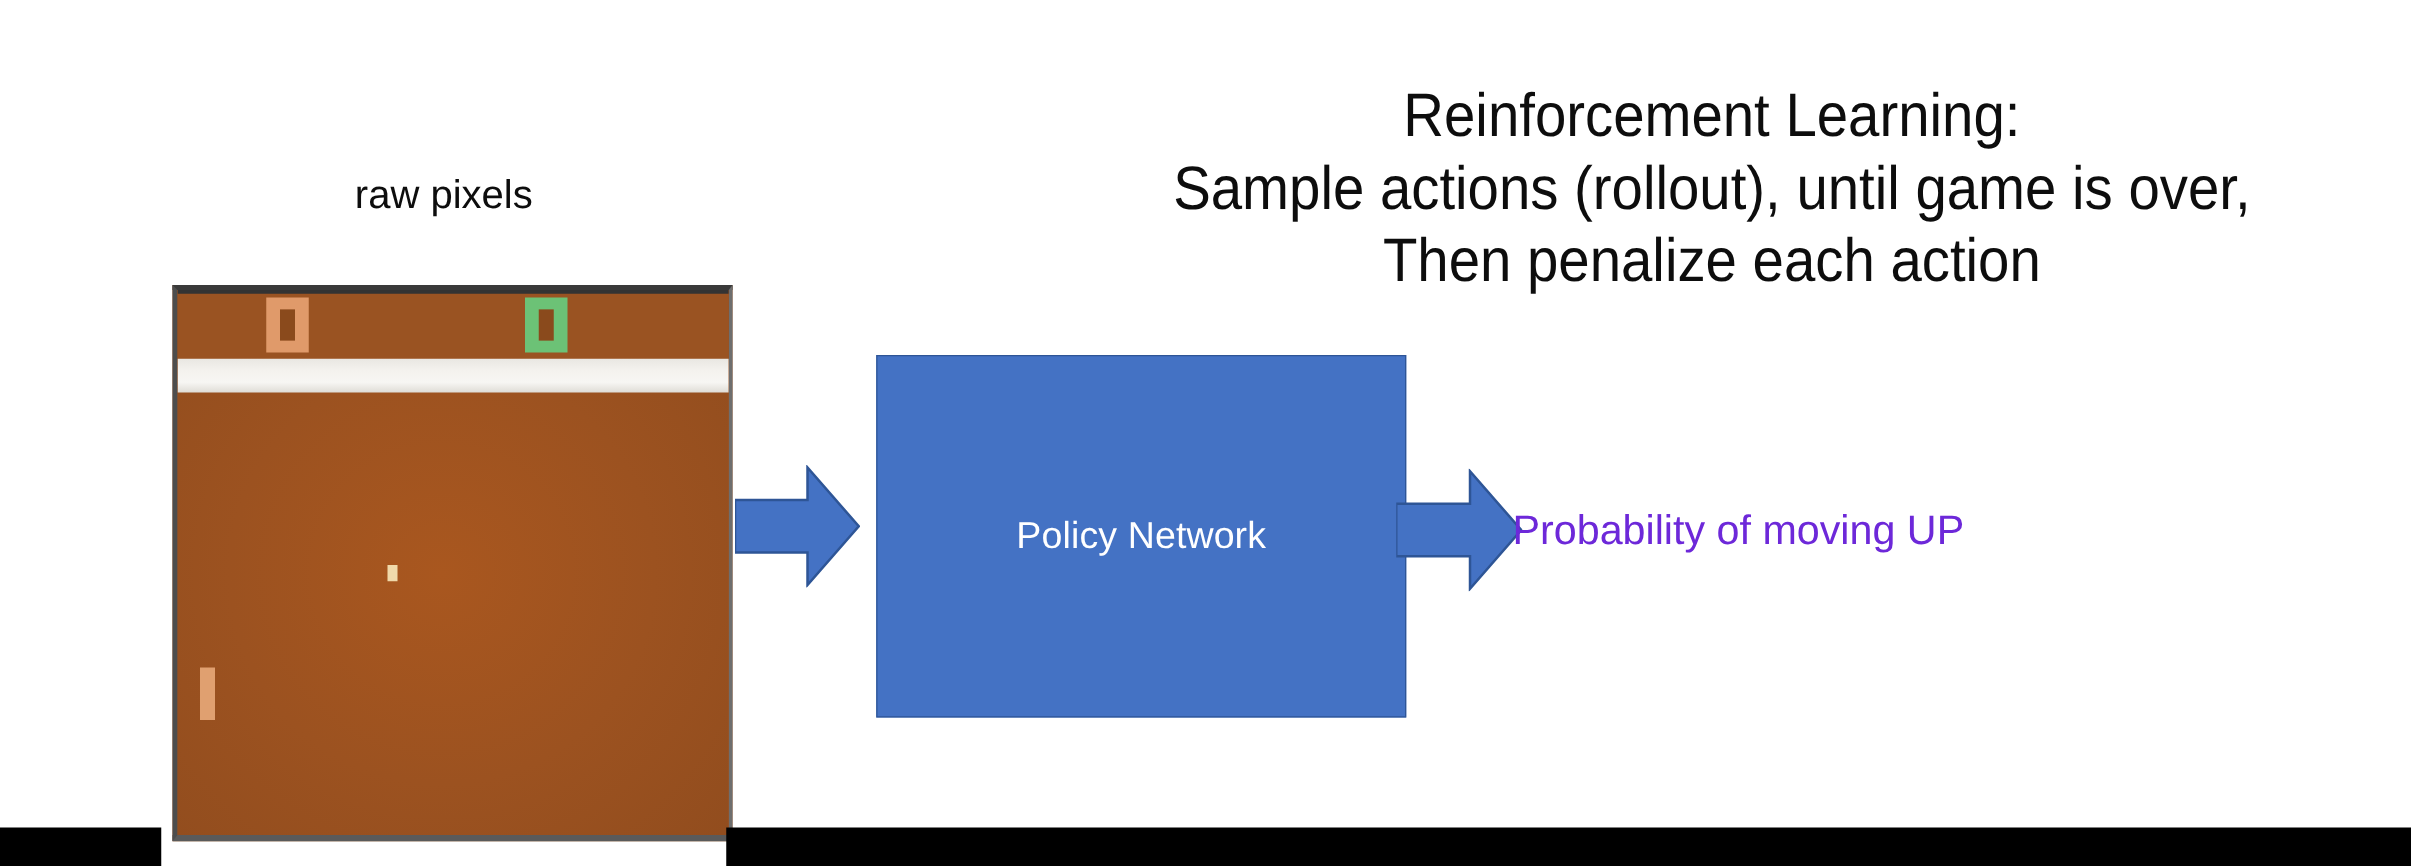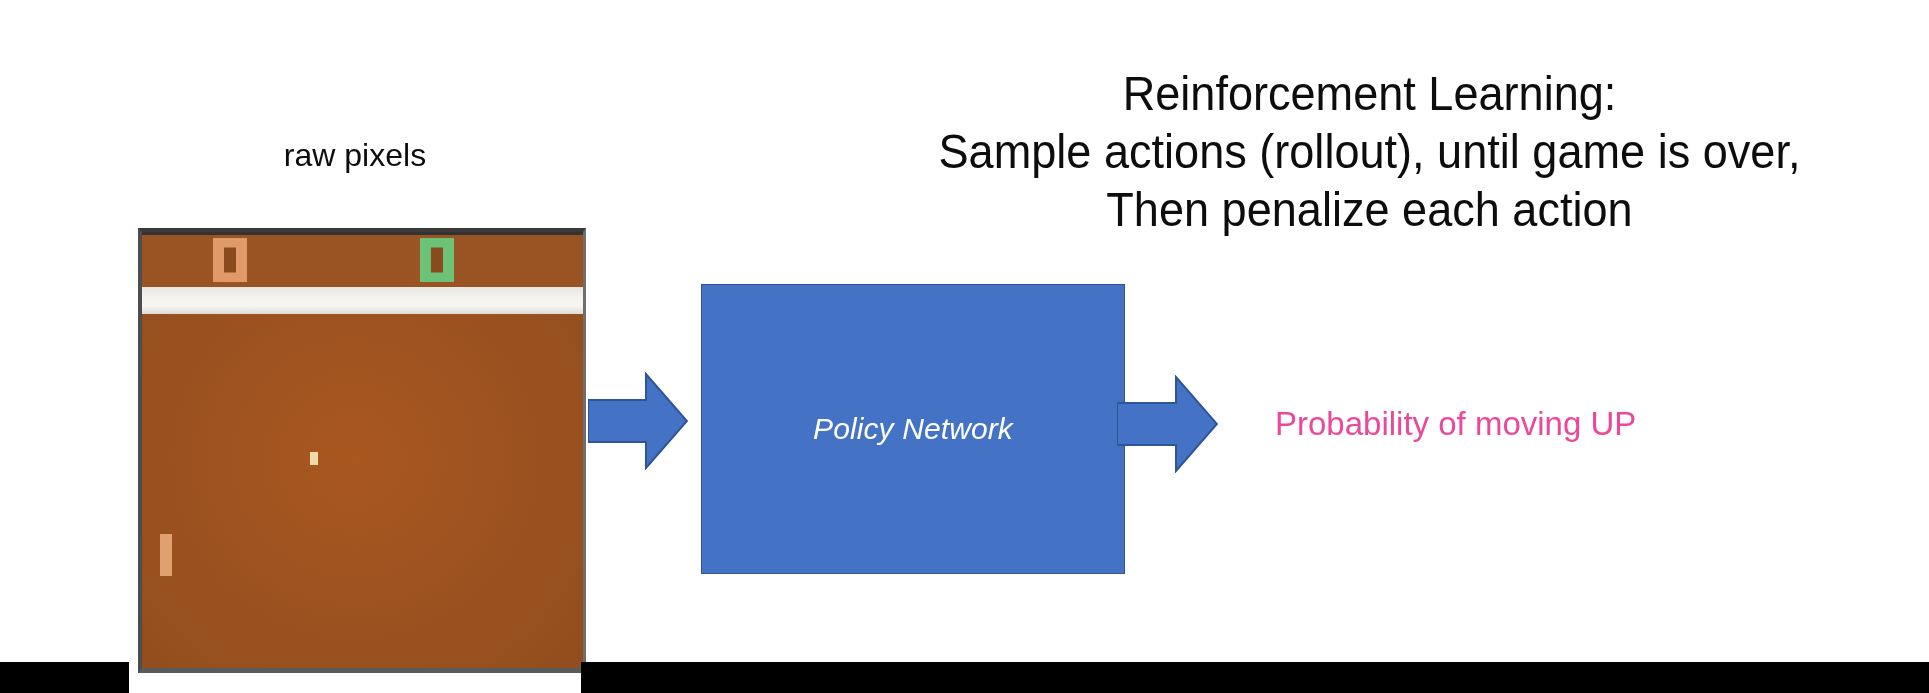--- a/index.html
+++ b/index.html
@@ -170,21 +170,20 @@
     border: 1px solid #2e5596;
     display: flex;
     align-items: center;
     justify-content: center;
   }
   .policy-box-label {
     color: #ffffff;
     font-size: 30px;
     font-family: "Liberation Sans", sans-serif;
     letter-spacing: 0.1px;
-    font-style: italic;
   }
 
   
   .headline {
     position: absolute;
     left: 810px;
     top: 65px;
     width: 1119px;
     text-align: center;
     color: #0d0d0d;
@@ -193,23 +192,23 @@
     line-height: 1.18;
     transform: scaleX(0.92);
     transform-origin: 50% 0;
     white-space: nowrap;
   }
   .headline-line { display: block; }
 
   
   .output-caption {
     position: absolute;
-    left: 1275px;
+    left: 1210px;
     top: 405px;
-    color: #ec4899;
+    color: #6d28d9;
     font-size: 33px;
     font-family: "Liberation Sans", sans-serif;
     white-space: nowrap;
     text-align: center;
   }
 
   
   .bottom-bar {
     position: absolute;
     height: 31px;

